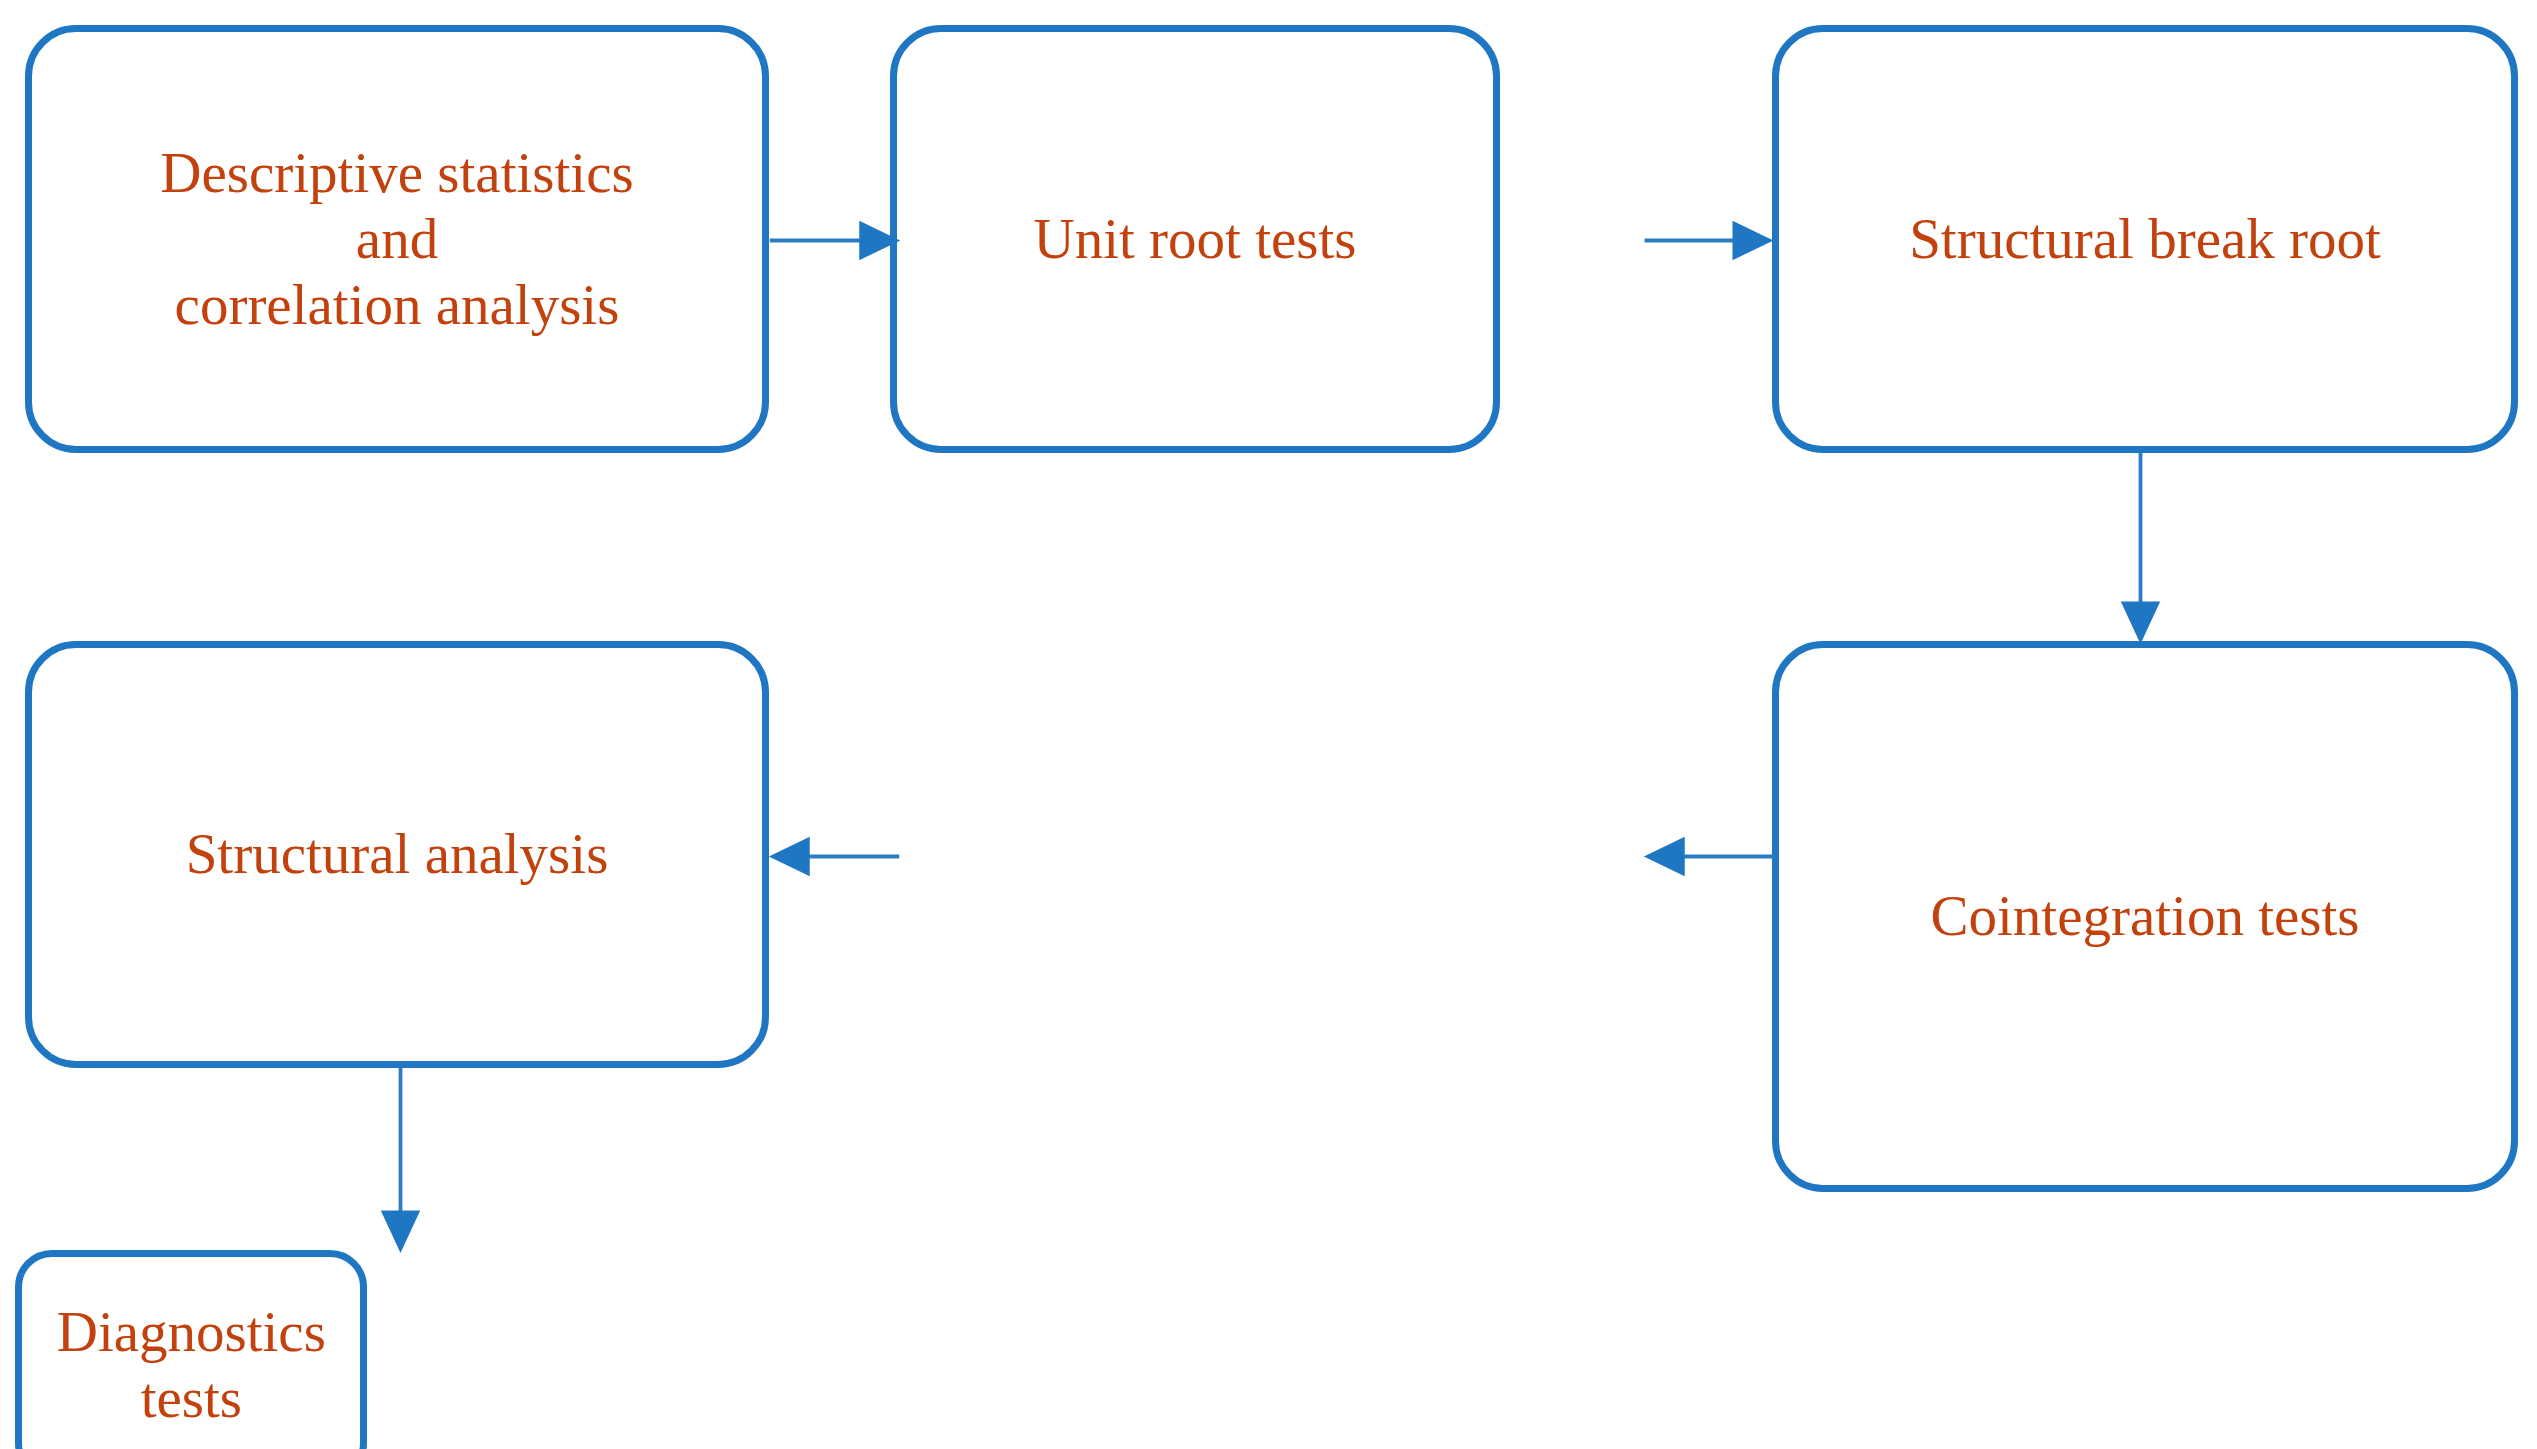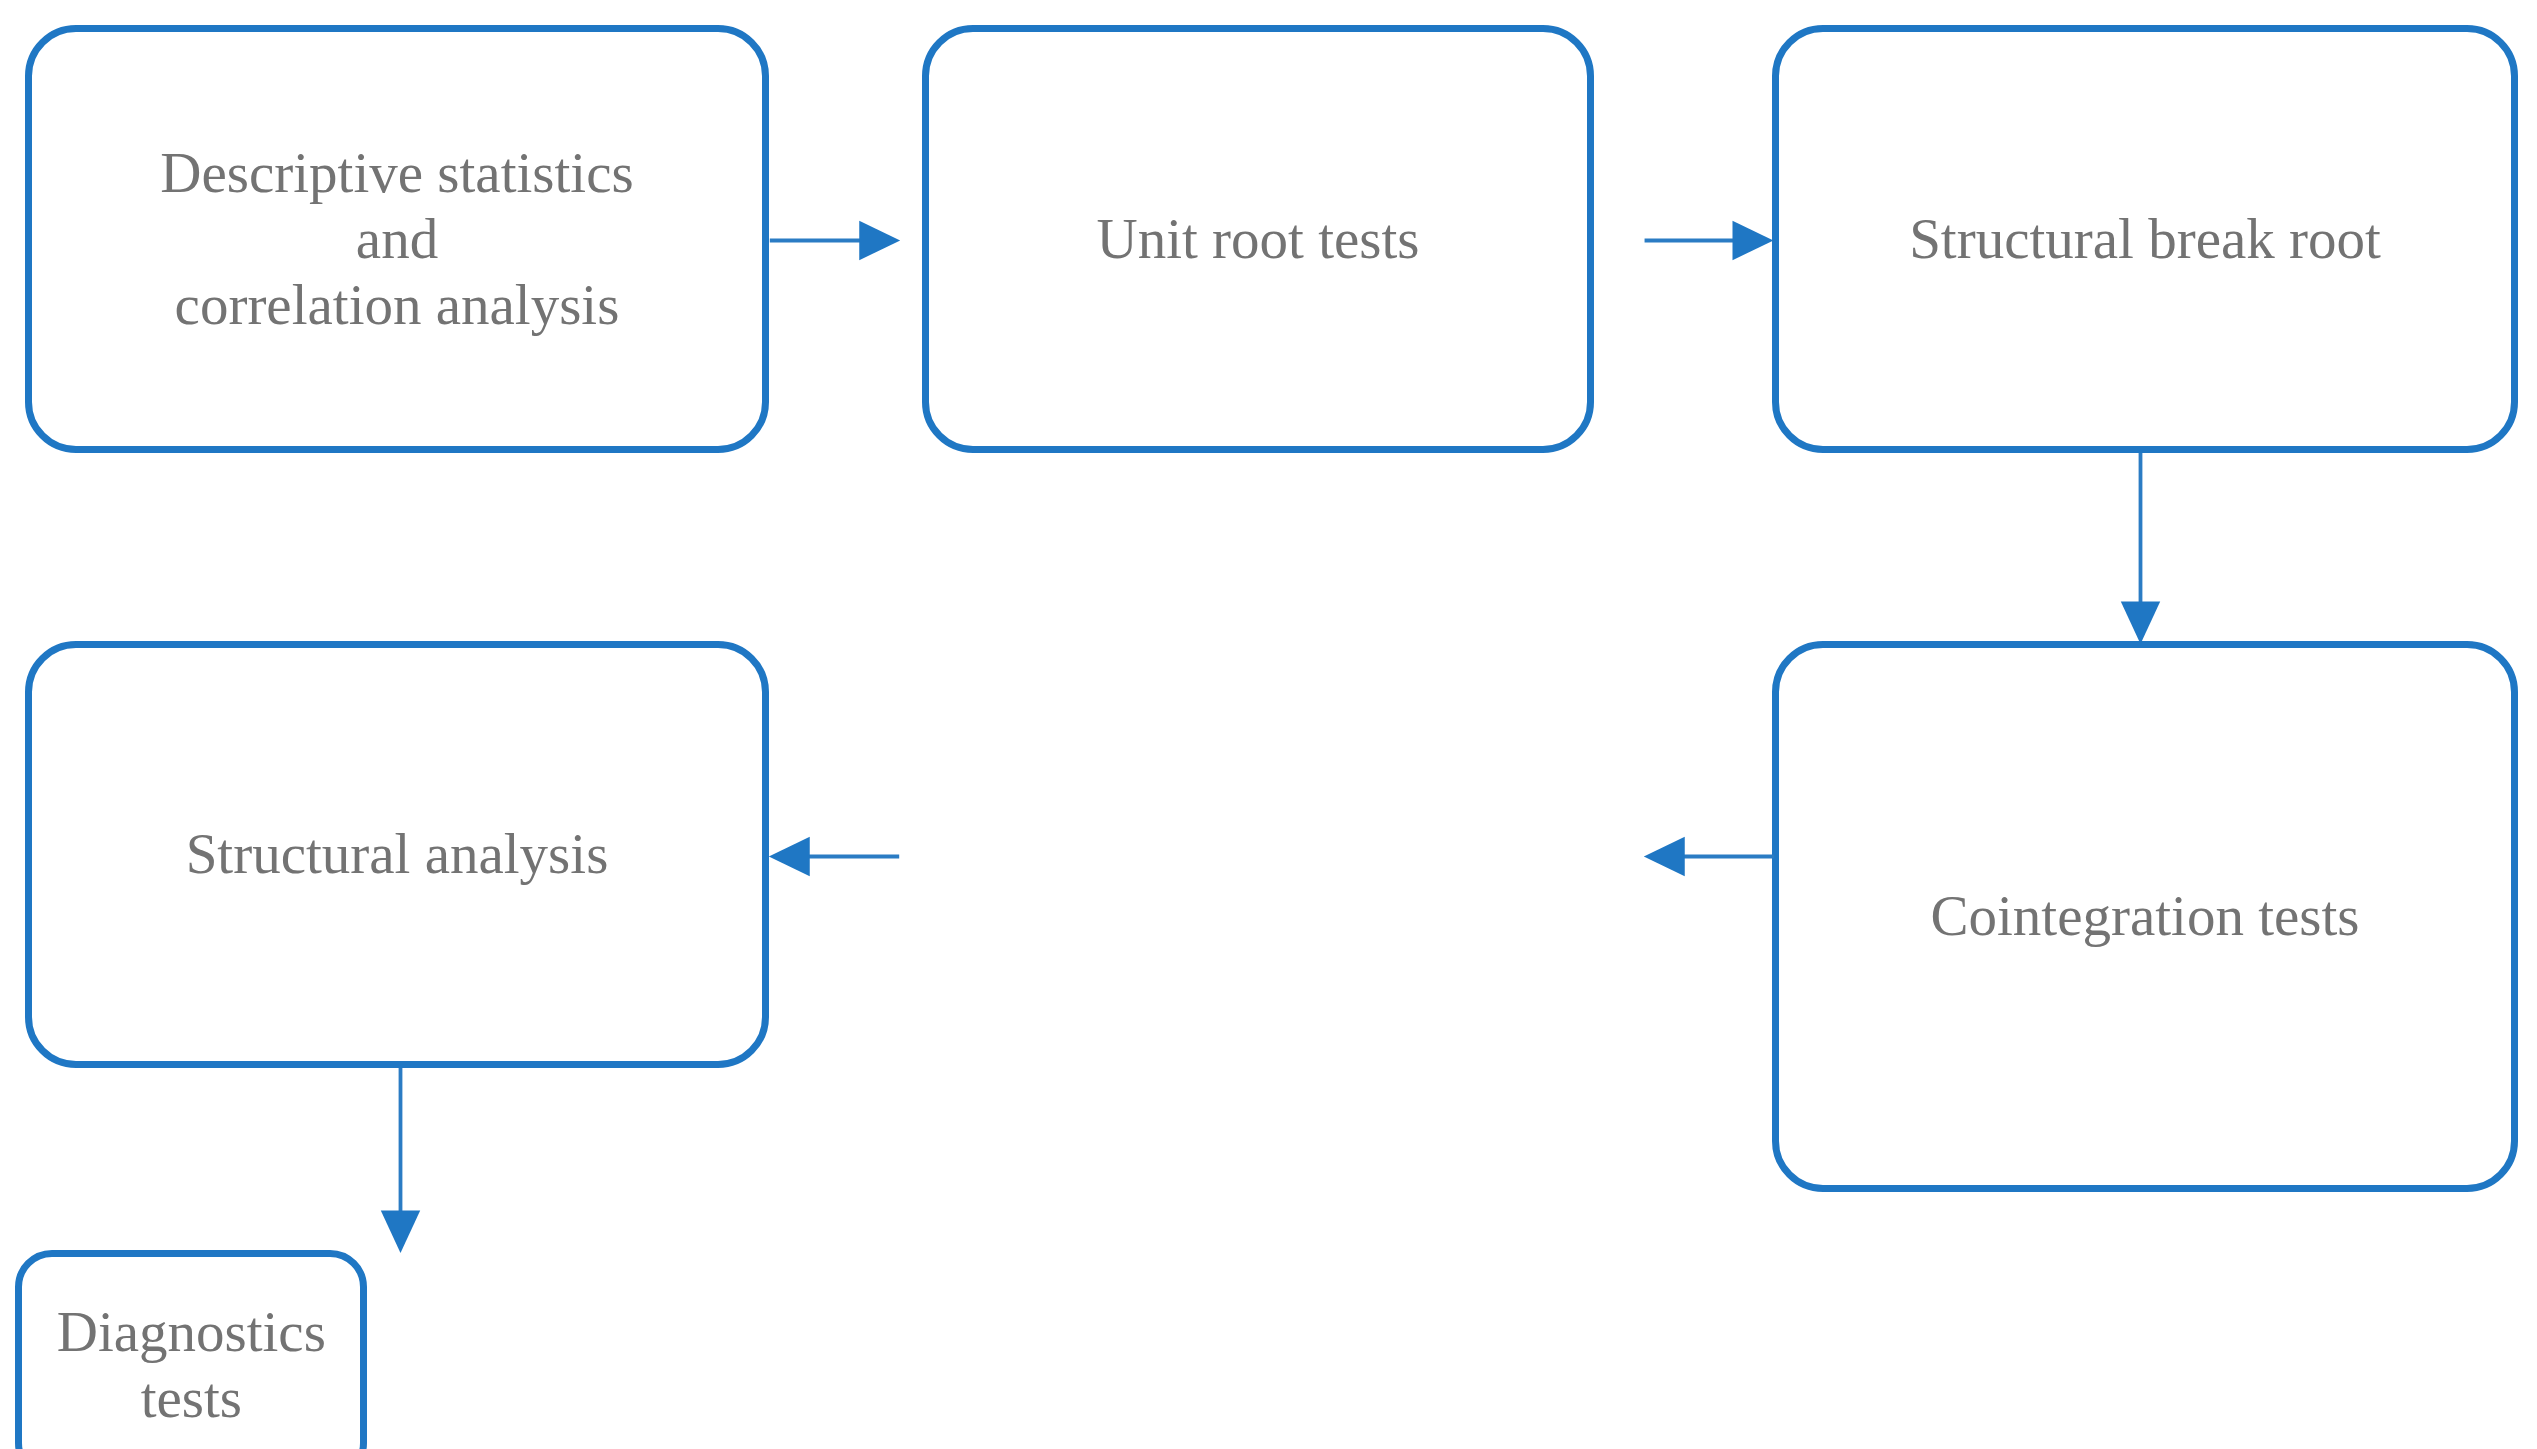--- a/index.html
+++ b/index.html
@@ -20,30 +20,30 @@
     box-sizing: border-box;
     border: 7.7px solid #1f77c4;
     border-radius: 51px;
     background: #ffffff;
     display: flex;
     align-items: center;
     justify-content: center;
     text-align: center;
   }
   .node .label {
-    color: #737373;
+    color: #c2410c;
     font-size: 57px;
     line-height: 1.16;
     letter-spacing: 0px;
     white-space: pre-line;
     padding: 0 20px;
   }
   
   #node-descriptive      { left: 25px;   top: 25px;   width: 744px;  height: 428px; }
-  #node-unit-root        { left: 922px; top: 25px;   width: 672px;  height: 428px; }
+  #node-unit-root        { left: 890px; top: 25px;   width: 610px;  height: 428px; }
   #node-structural-break { left: 1772px; top: 25px;   width: 746px;  height: 428px; }
   #node-causality        { left: 25px;   top: 641px;  width: 744px;  height: 427px; }
   #node-error-correction { left: 898px; top: 641px;  width: 746px;  height: 427px; }
   #node-cointegration    { left: 1772px; top: 641px;  width: 746px;  height: 551px; }
   #node-diagnostics      { left: 15.3px;   top: 1250px; width: 352px;  height: 230px; border-radius: 37px; }
   #node-diagnostics .label { font-size: 57px; }
 
   
   .conn { position: absolute; }
   .conn svg { display: block; overflow: visible; }

